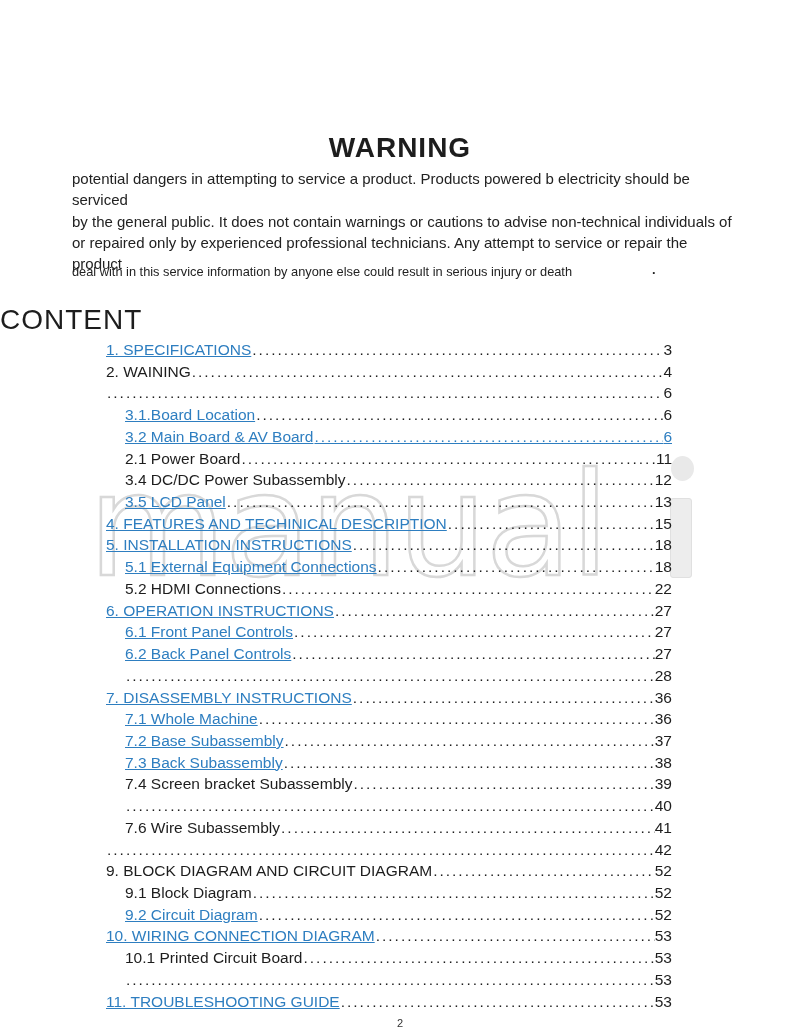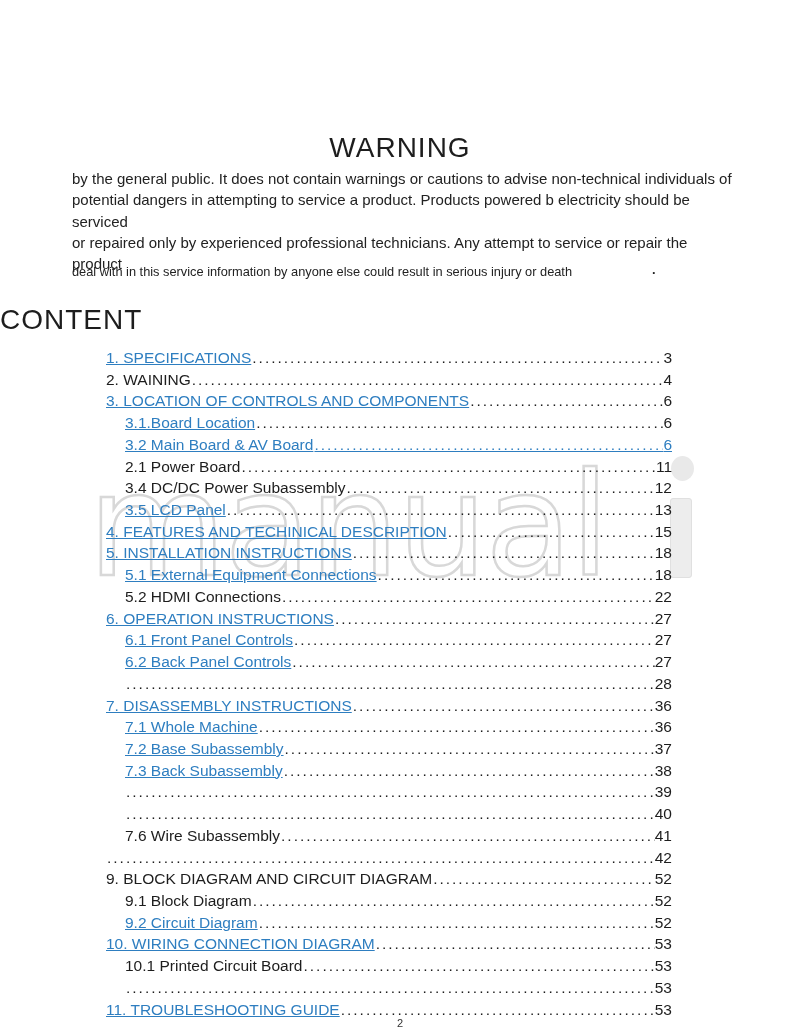--- a/index.html
+++ b/index.html
@@ -15,37 +15,37 @@
     background:#e9e9e9; border-radius:50%;
   }
   .wm-bar {
     position:absolute; left:670px; top:498px; width:20px; height:78px;
     background:#ededed; border:1px solid #e0e0e0; border-radius:3px;
   }
   
   .content { position:absolute; inset:0; z-index:1; }
   .warning-title {
     position:absolute; top:132px; left:0; width:100%;
-    text-align:center; font-size:28px; font-weight:400; letter-spacing:1px;
+    text-align:center; font-size:28px; font-weight:700; letter-spacing:1px;
   }
   .warning-para {
     position:absolute; top:168px; left:72px; width:660px;
     font-size:15px; line-height:21.3px; color:#222;
   }
   .warning-note {
     position:absolute; top:264px; left:72px; width:620px;
     font-size:12.8px; color:#222;
   }
   .note-period { position:absolute; left:580px; top:-2px; font-weight:700; }
   .content-title {
     position:absolute; top:304px; left:0; width:100%;
     text-align:left; font-size:28px; font-weight:400; letter-spacing:1px;
   }
   
-  .toc { position:absolute; top:341px; left:106px; width:566px;margin-top:8px; }
+  .toc { position:absolute; top:341px; left:106px; width:566px; }
   .toc-row {
     display:flex; align-items:baseline; height:21.72px;
     font-size:15.5px; white-space:nowrap; color:#1d1d1d;
   }
   .toc-row.lvl1 { padding-left:19px; }
   .toc-label { flex:none; }
   .toc-row.link .toc-label {
     color:var(--link,#2e7ec0); text-decoration:underline;
     text-decoration-color:var(--link,#2e7ec0);
   }
@@ -71,22 +71,22 @@
     </svg>
     <div class="wm-dot"></div>
     <div class="wm-bar"></div>
   </div>
 
   <div class="content">
 
     <div class="warning-title">WARNING</div>
 
     <div class="warning-para">
+      <div>potential dangers in attempting to service a product. Products powered b electricity should be serviced</div>
       <div>by the general public. It does not contain warnings or cautions to advise non-technical individuals of</div>
-      <div>potential dangers in attempting to service a product. Products powered b electricity should be serviced</div>
       <div>or repaired only by experienced professional technicians. Any attempt to service or repair the product</div>
     </div>
 
     <div class="warning-note">
       <span>deal with in this service information by anyone else could result in serious injury or death</span>
       <span class="note-period">.</span>
     </div>
 
     <div class="content-title">CONTENT</div>
 
@@ -95,21 +95,20 @@
           <span class="toc-label">1. SPECIFICATIONS</span>
           <span class="dots">........................................................................................................................................................................................................</span>
           <span class="toc-page">3</span>
         </div>
         <div class="toc-row">
           <span class="toc-label">2. WAINING</span>
           <span class="dots">........................................................................................................................................................................................................</span>
           <span class="toc-page">4</span>
         </div>
         <div class="toc-row link">
-          <span class="toc-label">3. LOCATION OF CONTROLS AND COMPONENTS</span>
           <span class="dots">........................................................................................................................................................................................................</span>
           <span class="toc-page">6</span>
         </div>
         <div class="toc-row lvl1 link">
           <span class="toc-label">3.1.Board Location</span>
           <span class="dots">........................................................................................................................................................................................................</span>
           <span class="toc-page">6</span>
         </div>
         <div class="toc-row lvl1 link link-full">
           <span class="toc-label">3.2 Main Board &amp; AV Board</span>
@@ -184,20 +183,21 @@
           <span class="toc-label">7.2 Base Subassembly</span>
           <span class="dots">........................................................................................................................................................................................................</span>
           <span class="toc-page">37</span>
         </div>
         <div class="toc-row lvl1 link">
           <span class="toc-label">7.3 Back Subassembly</span>
           <span class="dots">........................................................................................................................................................................................................</span>
           <span class="toc-page">38</span>
         </div>
         <div class="toc-row lvl1">
+          <span class="toc-label">7.4 Screen bracket Subassembly</span>
           <span class="dots">........................................................................................................................................................................................................</span>
           <span class="toc-page">39</span>
         </div>
         <div class="toc-row lvl1 link">
           <span class="dots">........................................................................................................................................................................................................</span>
           <span class="toc-page">40</span>
         </div>
         <div class="toc-row lvl1">
           <span class="toc-label">7.6 Wire Subassembly</span>
           <span class="dots">........................................................................................................................................................................................................</span>

